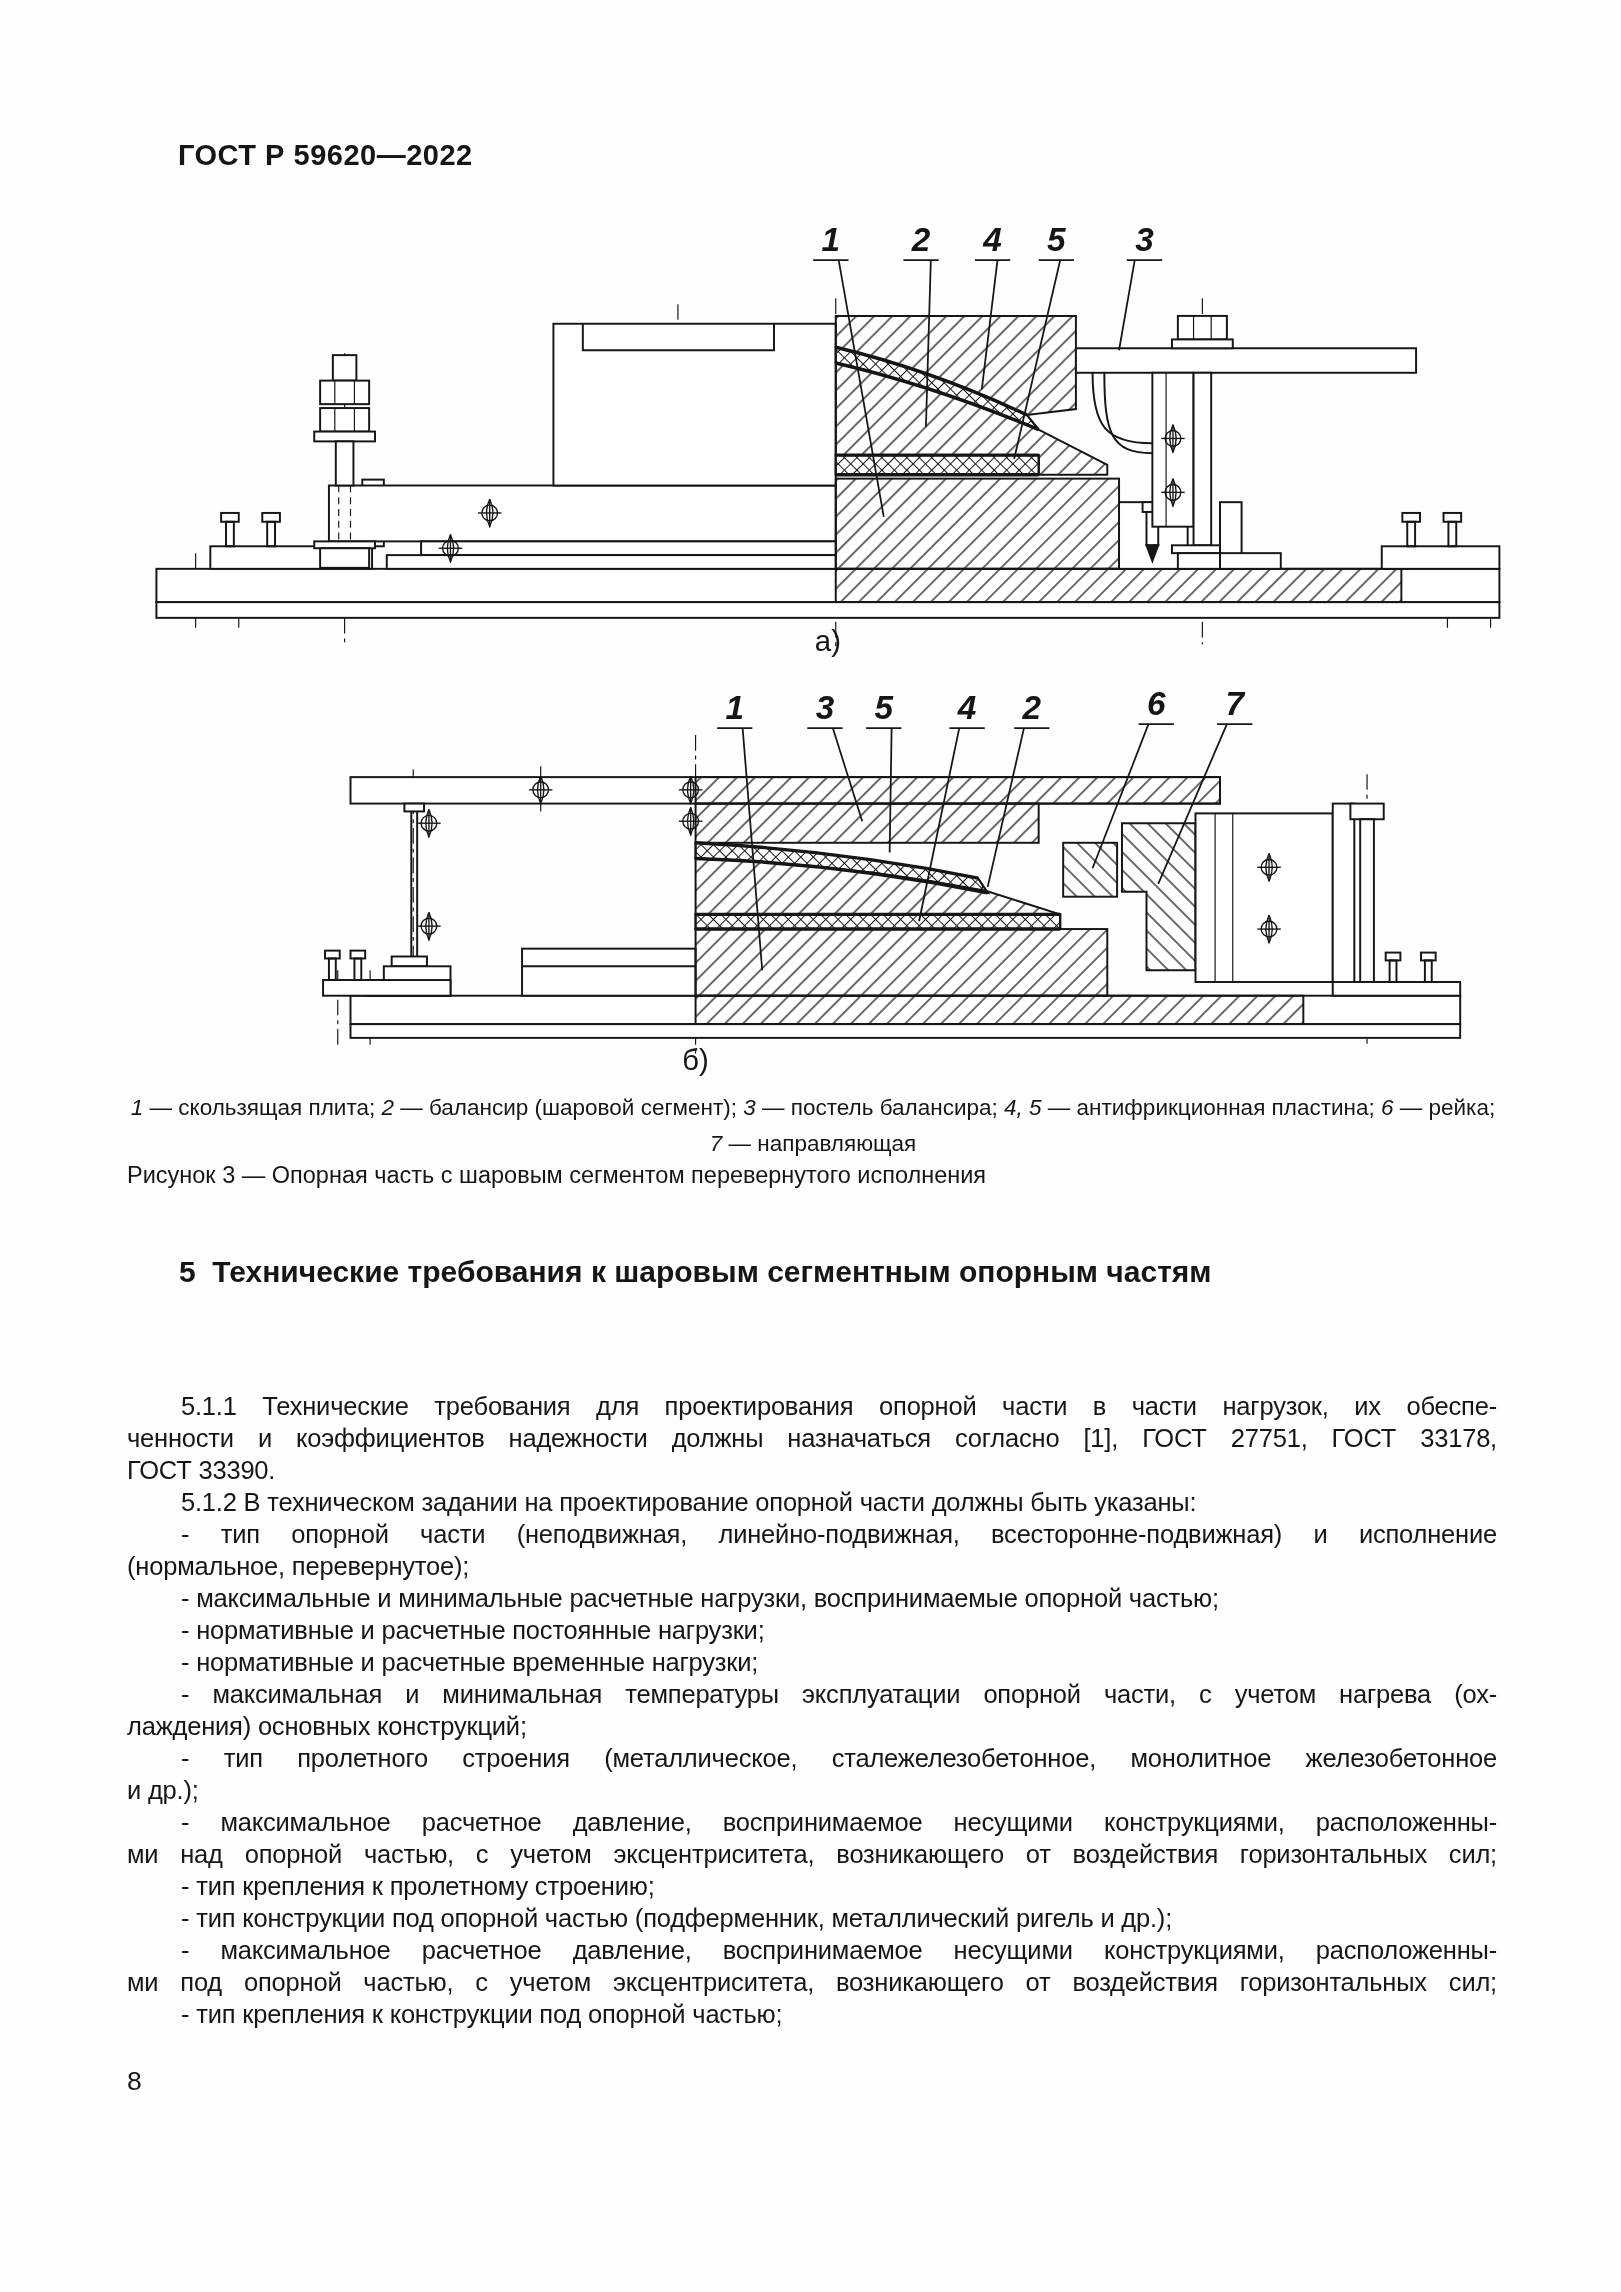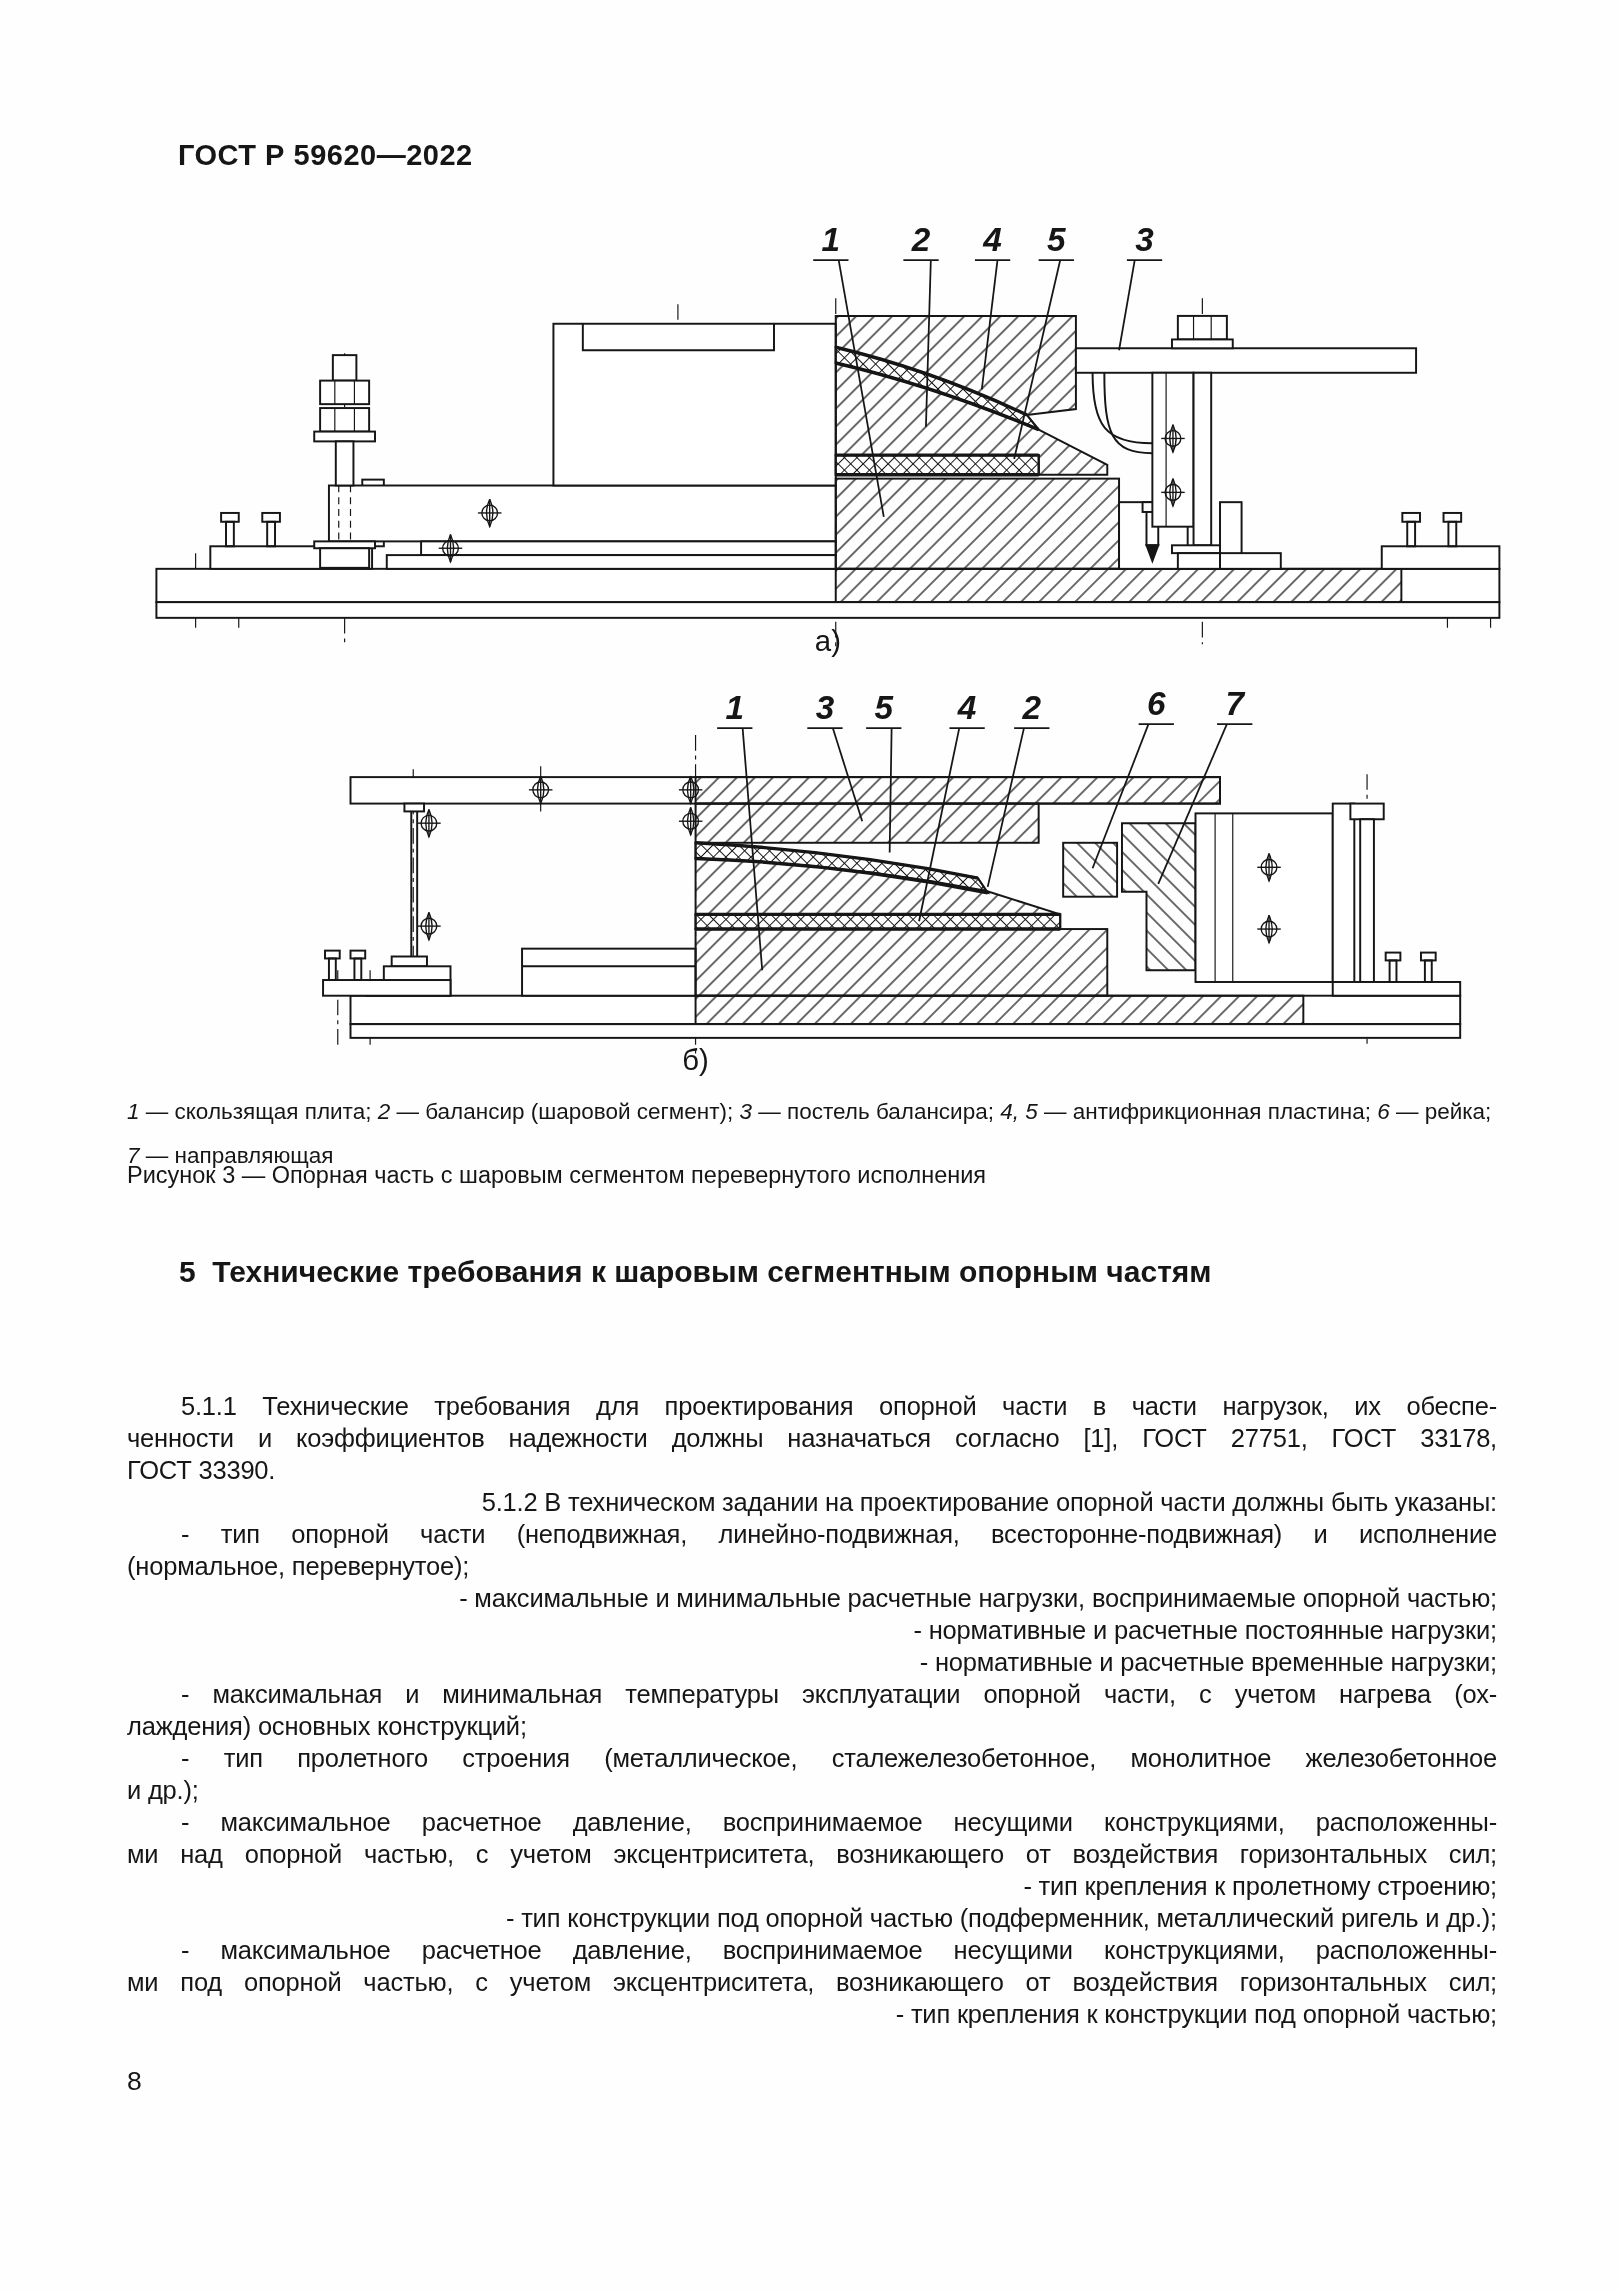--- a/index.html
+++ b/index.html
@@ -3,29 +3,29 @@
 <meta charset="utf-8">
 <style>
   html,body{margin:0;padding:0;background:#888;}
   #page{position:relative;width:1621px;height:2293px;background:#fefefe;margin:0 auto;
         font-family:"Liberation Sans","DejaVu Sans",sans-serif;color:#161616;overflow:hidden;padding-left:32px;}
   .hdr{position:absolute;left:178px;top:139px;font-size:29px;font-weight:bold;letter-spacing:0.5px;}
   .figwrap{position:absolute;}
   svg.fig text{fill:#161616;stroke:none;}
   .co{font:italic bold 34px "Liberation Sans","DejaVu Sans",sans-serif;text-anchor:middle;}
   .sub{font:30px "Liberation Sans","DejaVu Sans",sans-serif;text-anchor:middle;}
-  .cap{position:absolute;left:127px;width:1372px;top:1090px;font-size:22.5px;line-height:44px;text-align:left;}
+  .cap{position:absolute;left:127px;width:1372px;top:1090px;font-size:22.5px;line-height:36px;text-align:center;}
   .cap i{font-style:italic;}
   .figtitle{position:absolute;left:127px;width:1372px;top:1162px;font-size:23.5px;text-align:left;}
   .h1{position:absolute;left:179px;top:1255px;font-size:30px;font-weight:bold;white-space:pre-wrap;}
   .h2{position:absolute;left:179px;top:1325px;font-size:26.5px;font-weight:bold;white-space:pre-wrap;}
   .body{position:absolute;left:127px;top:1378px;width:1370px;font-size:25.5px;letter-spacing:-0.2px;margin-top:12px;}
   .body .line{height:32px;line-height:32px;white-space:nowrap;}
   .body .line.j{white-space:normal;text-align:justify;text-align-last:justify;}
-  .body .line.ind{padding-left:54px;text-align:right;}
+  .body .line.ind{padding-left:54px;}
   .body .line.j.ind{padding-left:0;text-indent:54px;}
   .pgnum{position:absolute;left:127px;top:2066px;font-size:26.5px;}
 </style>
 </head>
 <body>
 
 <div id="page">
 
   <div class="hdr">ГОСТ Р 59620—2022</div>
 

